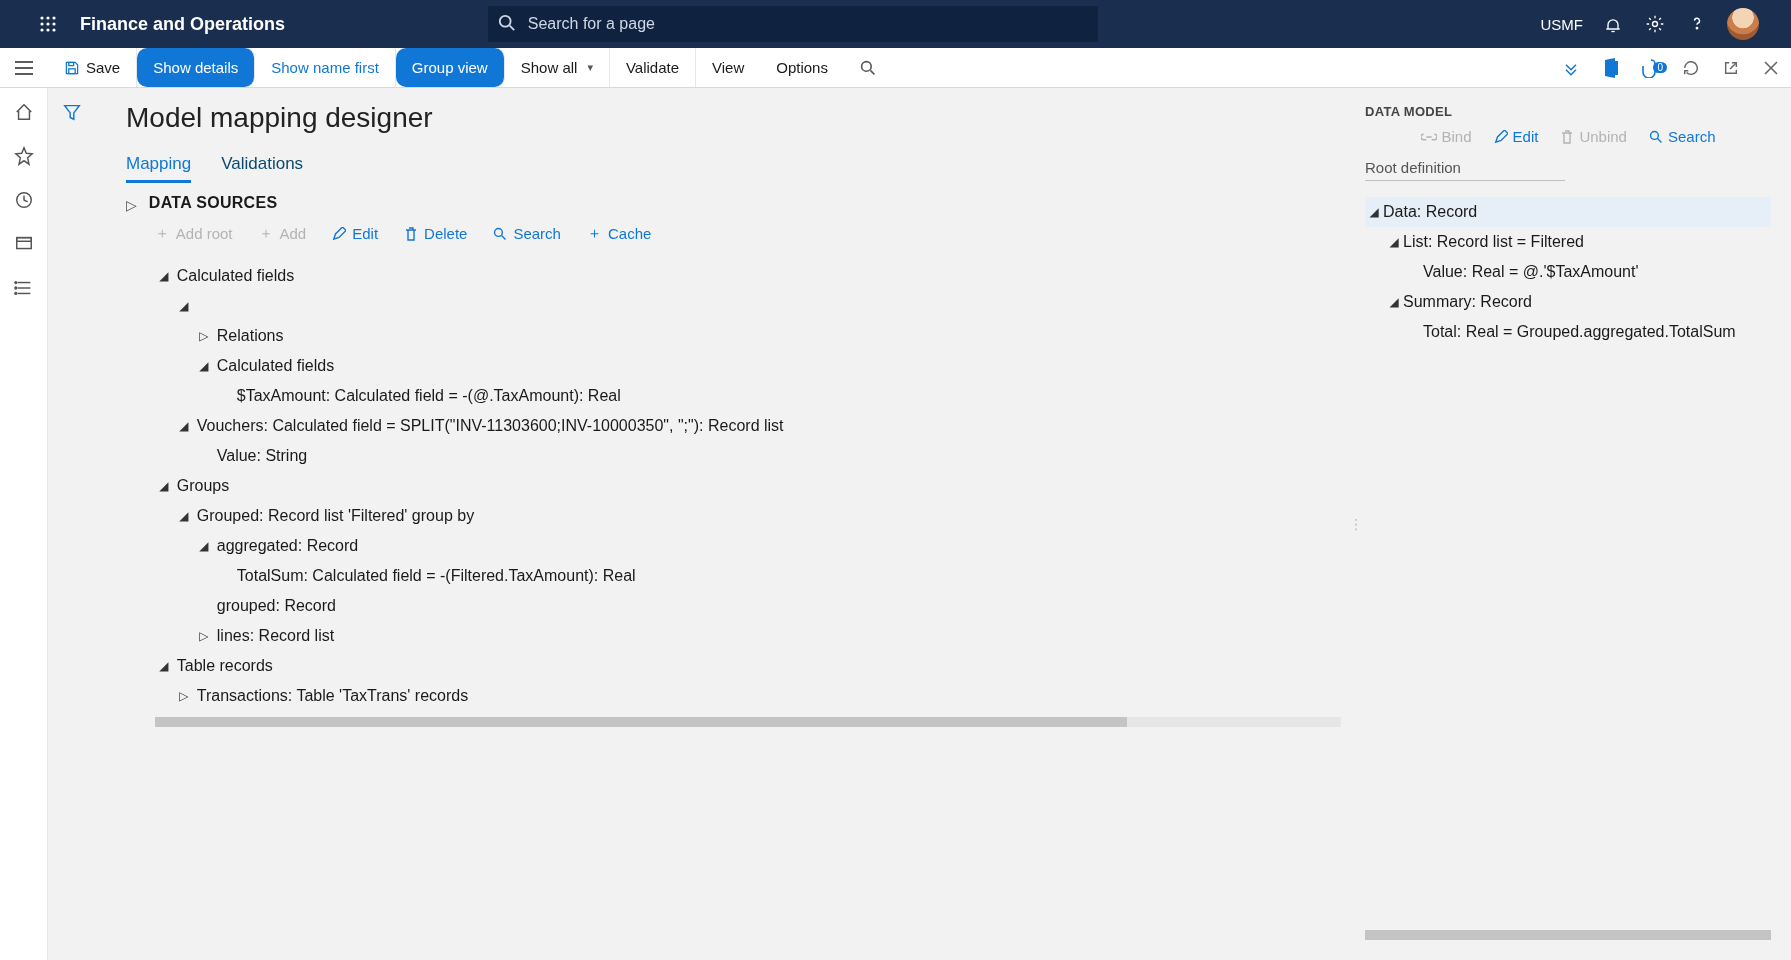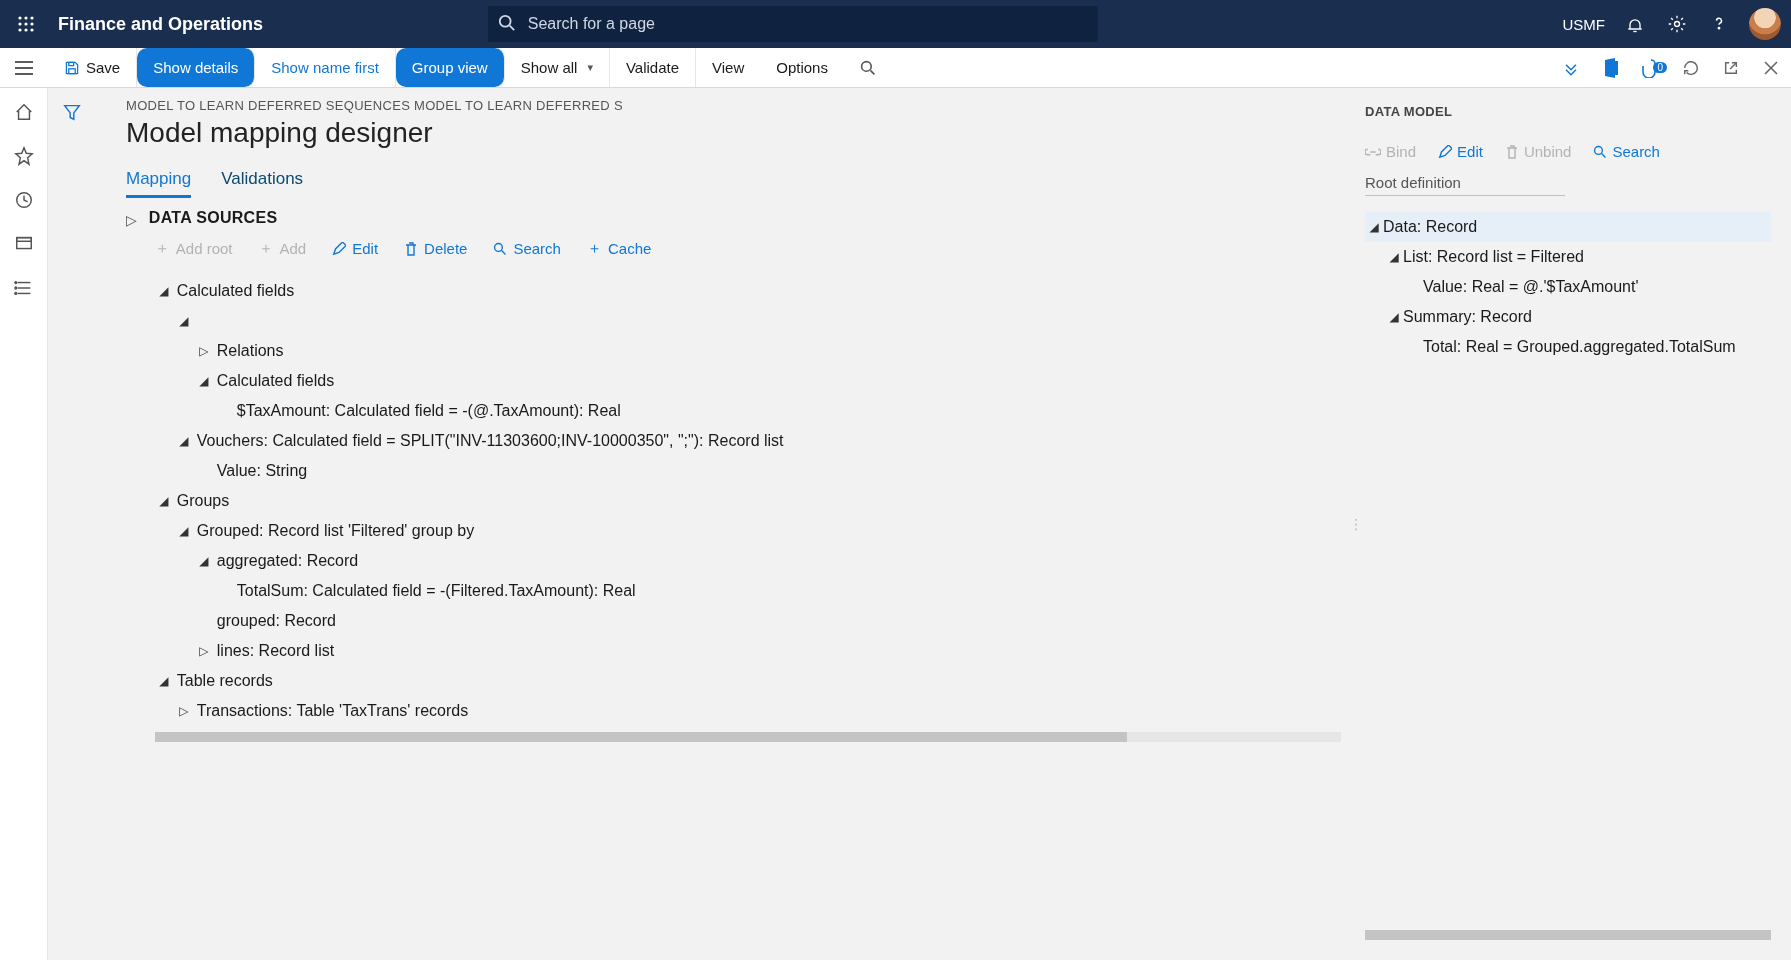--- a/index.html
+++ b/index.html
@@ -13,21 +13,21 @@
     color: #1a1a1a;
   }
 
   
   .titlebar {
     height: 48px;
     background: #1a2e4f;
     color: #ffffff;
     display: flex;
     align-items: center;
-    padding: 0 2px;
+    padding: 0 24px;
   }
   .titlebar .apps-icon {
     width: 48px; height: 48px;
     display: flex; align-items: center; justify-content: center;
     font-size: 18px; cursor: pointer;
   }
   .titlebar .app-name {
     font-size: 18px;
     font-weight: 600;
     margin-left: 8px;
@@ -246,22 +246,22 @@
     width:430px;
     padding: 10px 20px 0 4px;
     display:flex; flex-direction:column;
   }
   .dm-title {
     font-size:13px; font-weight:700; letter-spacing:0.3px;
     color:#444;
     margin-top:6px;
   }
   .dm-toolbar {
-    margin-top:24px;
-    display:flex; gap:22px;
+    margin-top:9px;
+    display:flex; gap:22px;justify-content:center;
   }
   .dm-toolbar .dmtool {
     display:flex; align-items:center; gap:5px;
     font-size:15px; cursor:pointer;
   }
   .dm-toolbar .dmtool.disabled { color:#b3b3b3; }
   .dm-toolbar .dmtool.link { color:#1077d6; }
   .root-def {
     margin-top:14px; font-size:15px; color:#555;
   }
@@ -475,21 +475,20 @@
     <div class="funnel">
       <svg width="20" height="20" viewBox="0 0 22 22" fill="none" stroke="#1077d6" stroke-width="1.6">
         <path d="M3 4 H19 L13 12 V19 L9 17 V12 Z"></path>
       </svg>
     </div>
   </div>
 
   <div class="main-area">
 
     <div class="left-panel">
-      <div class="breadcrumb">MODEL TO LEARN DEFERRED SEQUENCES MODEL TO LEARN DEFERRED S</div>
       <div class="page-title">Model mapping designer</div>
 
       <div class="subtabs">
         <div class="subtab active">Mapping</div>
         <div class="subtab">Validations</div>
       </div>
 
       <div class="ds-block">
         <span class="ds-collapse-caret">▷</span>
         <div style="flex:1">

